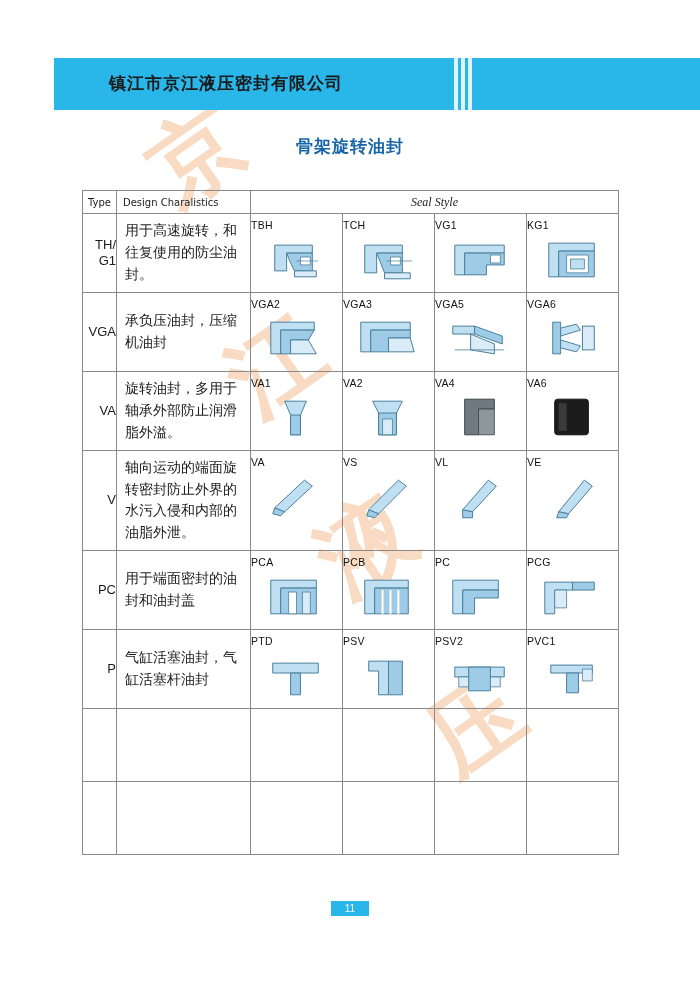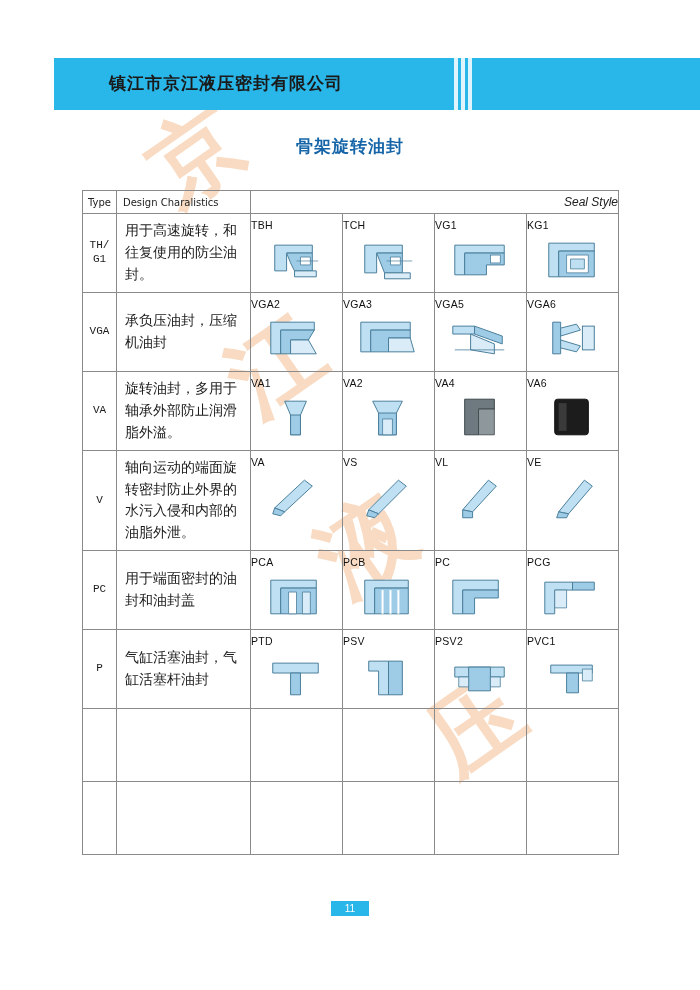--- a/index.html
+++ b/index.html
@@ -135,33 +135,33 @@
     height: 22px;
     font-family: "DejaVu Sans", sans-serif;
     font-size: 10px;
     color: #222;
     text-align: center;
     vertical-align: middle !important;
   }
   .hdr-desc { text-align: left; padding-left: 6px !important; }
   .hdr-seal {
     height: 22px;
-    font-family: Liberation Sans, sans-serif;
+    font-family: Liberation Serif, serif;
     font-style: italic;
     font-size: 12px;
     color: #222;
+    text-align: center;
+    vertical-align: middle !important;
+  }
+
+  .type-cell {
+    font-family: Liberation Sans, sans-serif;
+    font-size: 13px;
+    color: #1a1a1a;
     text-align: right;
-    vertical-align: middle !important;
-  }
-
-  .type-cell {
-    font-family: Liberation Mono, monospace;
-    font-size: 11px;
-    color: #1a1a1a;
-    text-align: center;
     vertical-align: middle !important;
     line-height: 1.25;
   }
   .desc-cell {
     font-family: "DejaVu Sans", sans-serif;
     font-size: 14px;
     color: #1a1a1a;
     line-height: 1.55;
     padding: 6px 6px 6px 8px !important;
     vertical-align: middle !important;

